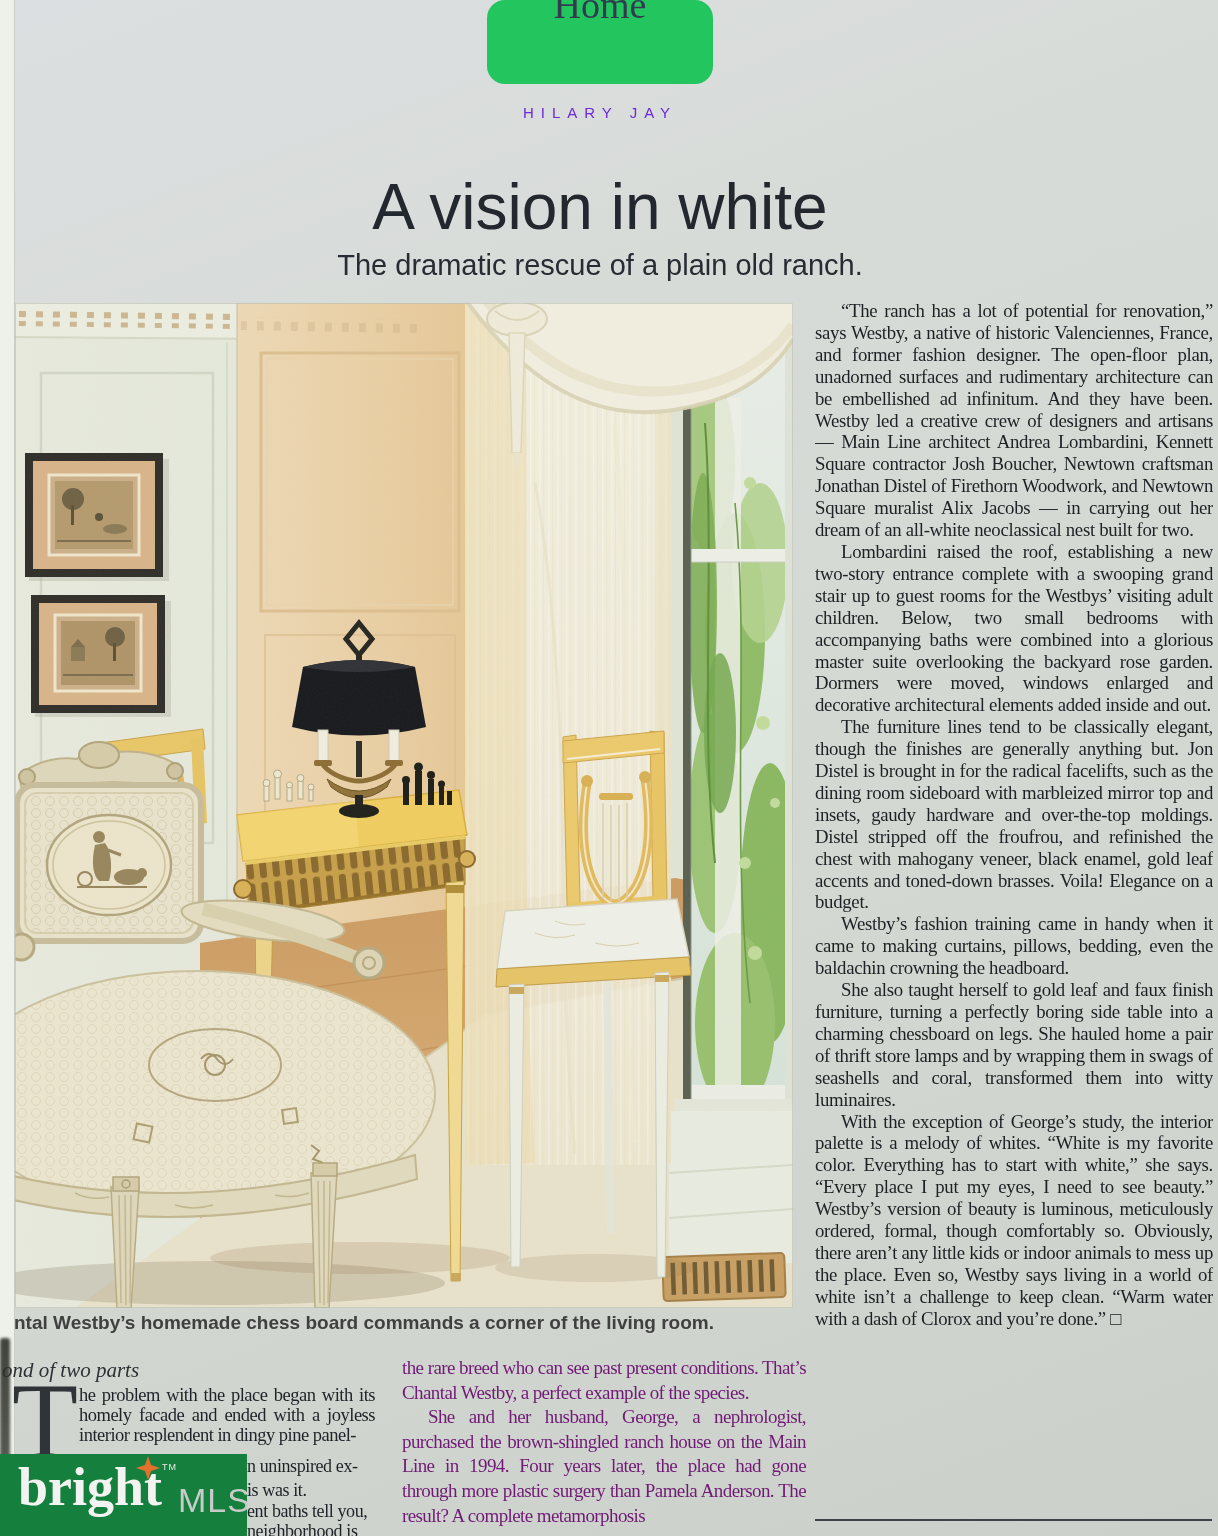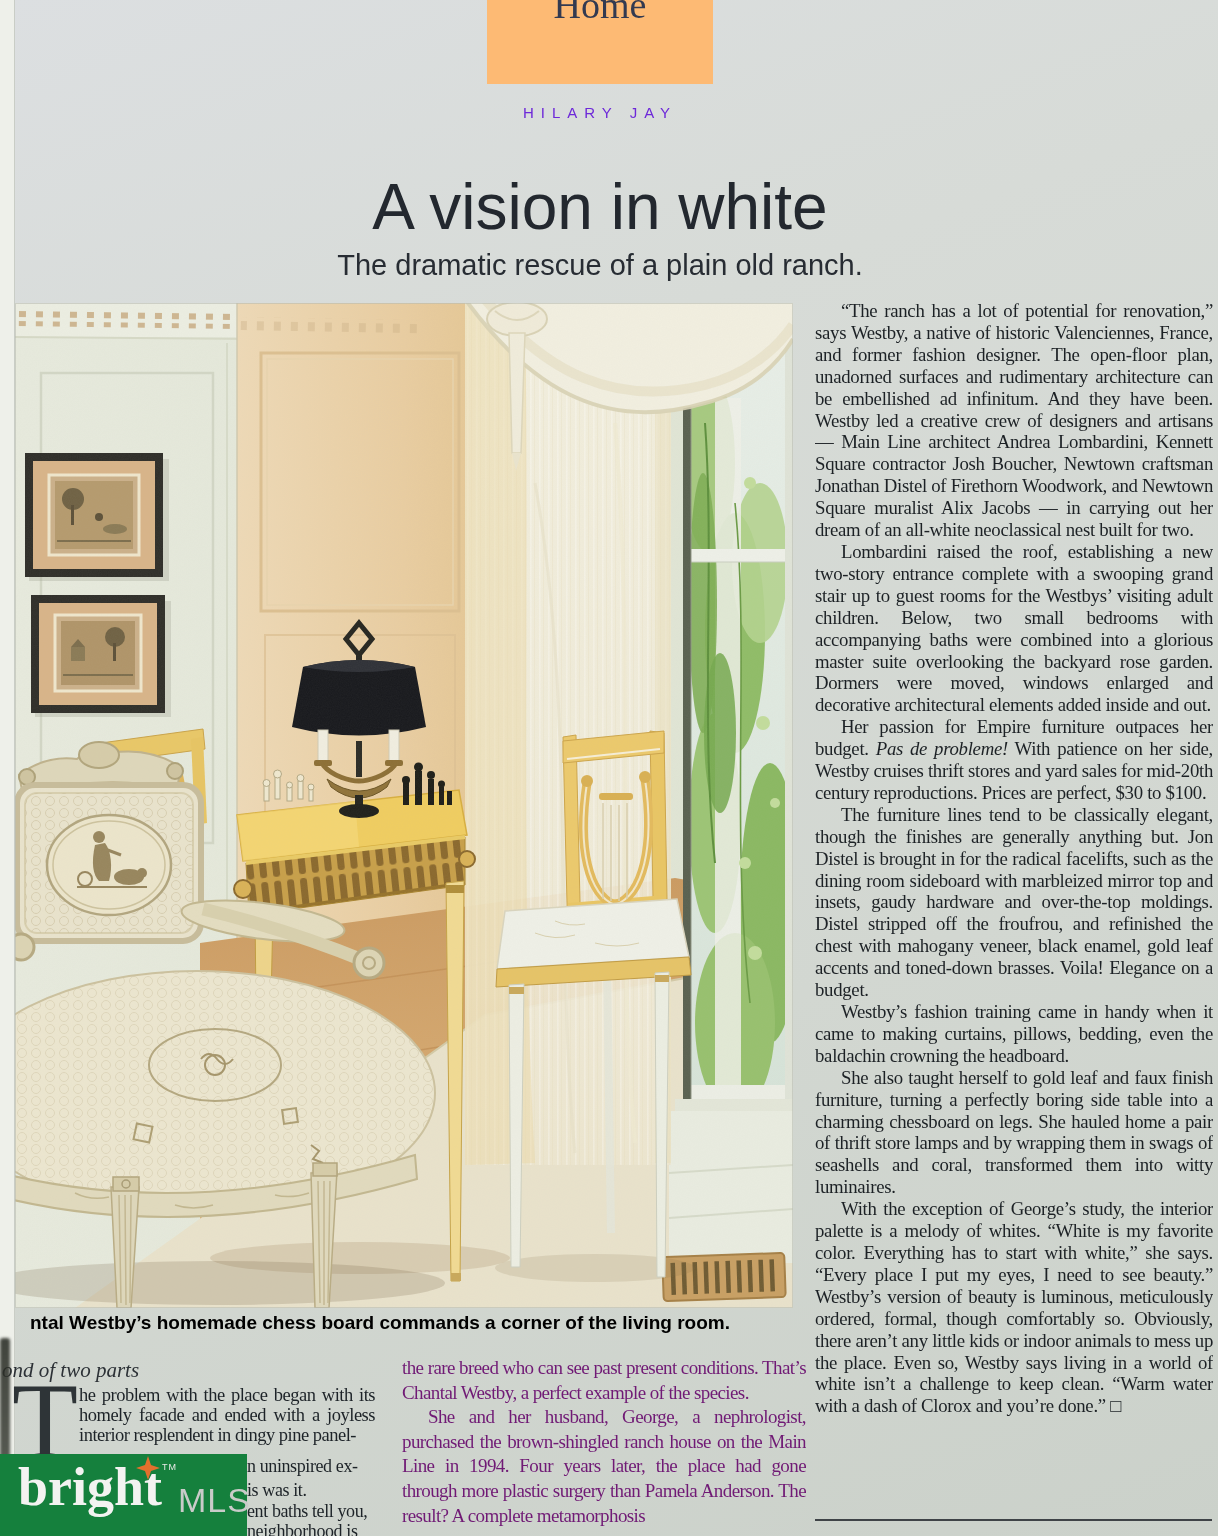--- a/index.html
+++ b/index.html
@@ -21,21 +21,21 @@
     font-size:15px;letter-spacing:7px;color:#6d28d9;}
   
   .title{left:250px;top:178px;width:700px;text-align:center;font-family:"Liberation Sans",sans-serif;
     font-size:64px;line-height:58px;color:#23282f;letter-spacing:0;}
   .subtitle{left:250px;top:249px;width:700px;text-align:center;font-family:"Liberation Sans",sans-serif;
     font-size:29px;color:#272c33;}
   
   .photo{left:15px;top:303px;width:778px;height:1005px;z-index:1;}
   .photo svg{display:block;width:100%;height:100%;}
   .caption{left:14px;top:1312px;width:700px;font-family:"Liberation Sans",sans-serif;font-weight:bold;
-    font-size:19px;color:#000000;z-index:2;padding-left:16px;}
+    font-size:19px;color:#404040;z-index:2;}
   
   .kicker{left:2px;top:1358px;font-style:italic;font-size:21px;color:#2c3136;}
   .dropcap{left:12px;top:1378px;font-size:108px;line-height:86px;color:#2e3437;font-family:"Liberation Serif",serif;z-index:3;}
   .col1{left:15px;top:1385px;width:360px;padding-left:64px;box-sizing:border-box;
     font-size:18.5px;line-height:20px;letter-spacing:-.5px;text-align:justify;color:#1d2328;}
   .frag{left:247px;white-space:nowrap;font-size:18px;color:#1d2328;letter-spacing:-.4px;}
   .col2{left:402px;top:1356px;width:404px;font-size:19px;line-height:24.6px;letter-spacing:-.6px;
     text-align:justify;color:#701a75;height:180px;overflow:hidden;}
   .col2 p{margin:0;}
   .col2 p + p{text-indent:26px;}
@@ -54,21 +54,21 @@
     letter-spacing:1px;color:#e9e9e7;}
   .wm-mls{position:absolute;left:178px;top:27px;font-family:"Liberation Sans",sans-serif;font-size:34px;
     letter-spacing:1px;color:#c9cbc9;}
 </style>
 </head>
 <body>
 
 <div class="abs scan-strip"></div>
 <div class="abs scan-smudge"></div>
 
-<div class="abs mast-box" style="background:#fdba74;">
+<div class="abs mast-box" style="background:#22c55e;border-radius:18px;">
   <div class="mast-line mast-line1">Home</div>
 </div>
 <div class="abs byline">HILARY JAY</div>
 
 <div class="abs title">A vision in white</div>
 <div class="abs subtitle">The dramatic rescue of a plain old ranch.</div>
 
 <div class="abs photo">
 <svg viewBox="0 0 778 1005" preserveAspectRatio="none">
   <defs>
@@ -363,21 +363,20 @@
 <div class="abs frag" style="top:1521px">neighborhood is</div>
 
 <div class="abs col2">
   <p>the rare breed who can see past present conditions. That’s Chantal Westby, a perfect example of the species.</p>
   <p>She and her husband, George, a nephrologist, purchased the brown-shingled ranch house on the Main Line in 1994. Four years later, the place had gone through more plastic surgery than Pamela Anderson. The result? A complete metamorphosis</p>
 </div>
 
 <div class="abs col3">
   <p>“The ranch has a lot of potential for renovation,” says Westby, a native of historic Valenciennes, France, and former fashion designer. The open-floor plan, unadorned surfaces and rudimentary architecture can be embellished ad infinitum. And they have been. Westby led a creative crew of designers and artisans — Main Line architect Andrea Lombardini, Kennett Square contractor Josh Boucher, Newtown craftsman Jonathan Distel of Firethorn Woodwork, and Newtown Square muralist Alix Jacobs — in carrying out her dream of an all-white neoclassical nest built for two.</p>
   <p>Lombardini raised the roof, establishing a new two-story entrance complete with a swooping grand stair up to guest rooms for the Westbys’ visiting adult children. Below, two small bedrooms with accompanying baths were combined into a glorious master suite overlooking the backyard rose garden. Dormers were moved, windows enlarged and decorative architectural elements added inside and out.</p>
-  <p><span>Her passion for Empire furniture outpaces her budget. </span><em>Pas de probleme!</em><span> With patience on her side, Westby cruises thrift stores and yard sales for mid-20th century reproductions. Prices are perfect, $30 to $100.</span></p>
   <p>The furniture lines tend to be classically elegant, though the finishes are generally anything but. Jon Distel is brought in for the radical facelifts, such as the dining room sideboard with marbleized mirror top and insets, gaudy hardware and over-the-top moldings. Distel stripped off the froufrou, and refinished the chest with mahogany veneer, black enamel, gold leaf accents and toned-down brasses. Voila! Elegance on a budget.</p>
   <p>Westby’s fashion training came in handy when it came to making curtains, pillows, bedding, even the baldachin crowning the headboard.</p>
   <p>She also taught herself to gold leaf and faux finish furniture, turning a perfectly boring side table into a charming chessboard on legs. She hauled home a pair of thrift store lamps and by wrapping them in swags of seashells and coral, transformed them into witty luminaires.</p>
   <p>With the exception of George’s study, the interior palette is a melody of whites. “White is my favorite color. Everything has to start with white,” she says. “Every place I put my eyes, I need to see beauty.” Westby’s version of beauty is luminous, meticulously ordered, formal, though comfortably so. Obviously, there aren’t any little kids or indoor animals to mess up the place. Even so, Westby says living in a world of white isn’t a challenge to keep clean. “Warm water with a dash of Clorox and you’re done.” □</p>
 </div>
 <div class="abs endrule"></div>
 
 <div class="abs wm" style="background:#15803d;">
   <span class="wm-brand">bright</span>
   <svg class="wm-star" width="24" height="24" viewBox="0 0 24 24">

